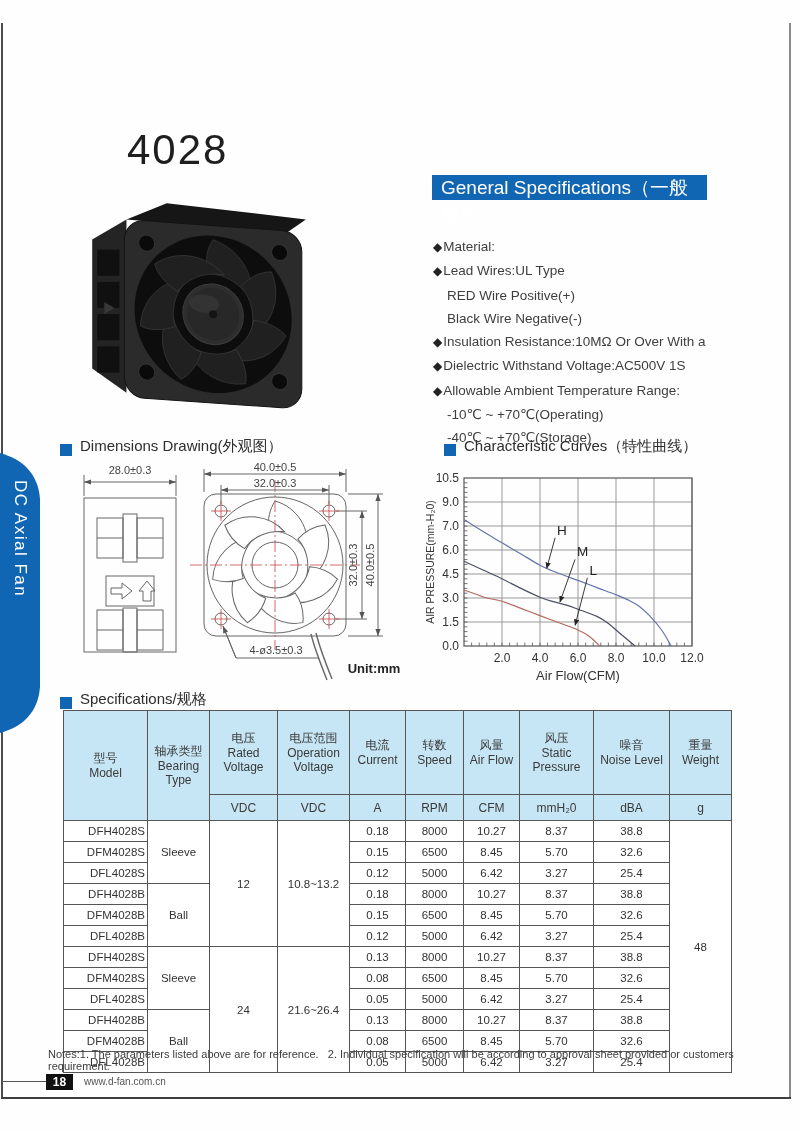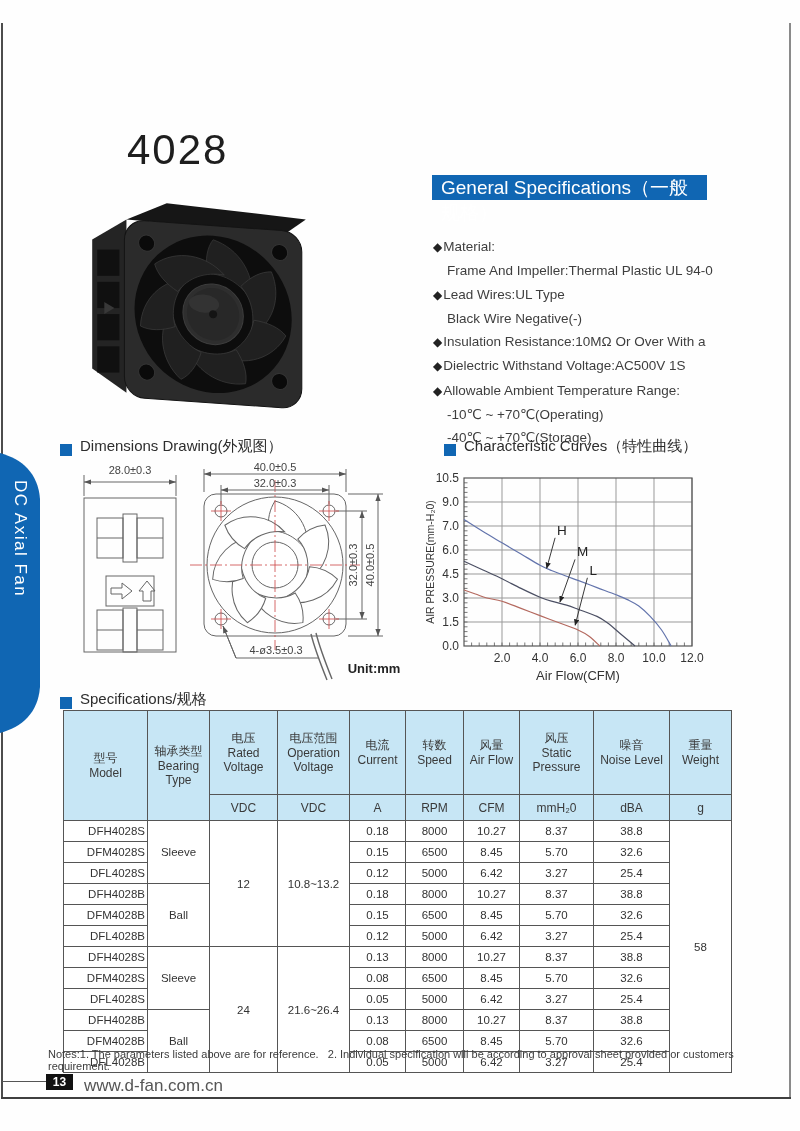--- a/index.html
+++ b/index.html
@@ -31,21 +31,21 @@
 
   
   .sec-title{position:absolute;display:flex;align-items:flex-end;font-size:15px;color:#2d2d2d;}
   .sec-sq{width:12px;height:12px;background:#1066b3;margin-right:8px;flex:none;}
 
   
   .notes{position:absolute;left:48px;top:1048px;width:720px;font-size:11px;color:#3c3c3c;white-space:pre-wrap;}
   .page-badge{position:absolute;left:46px;top:1074px;width:27px;height:16px;background:#111;color:#fff;
               font-size:12px;font-weight:bold;text-align:center;line-height:16px;}
   .footer-line{position:absolute;left:2px;top:1081px;width:44px;height:1px;background:#555;}
-  .website{position:absolute;left:84px;top:1076px;font-size:17px;color:#555;}
+  .website{position:absolute;left:84px;top:1076px;font-size:10px;color:#555;}
 
   
   .side-tab{position:absolute;left:0;top:447px;width:46px;height:292px;}
   .side-tab-label{position:absolute;left:10px;top:480px;height:230px;color:#fff;font-size:17px;
                   writing-mode:vertical-rl;letter-spacing:1.5px;}
 
   
   .spec-table{position:absolute;left:63px;top:710px;border-collapse:collapse;table-layout:fixed;}
   .spec-table th,.spec-table td{border:1px solid #555;text-align:center;overflow:hidden;}
   .spec-table thead th{background:#c7e6f5;font-weight:normal;font-size:12px;color:#3a3a3a;padding:20px 1px;}
@@ -100,22 +100,22 @@
         <circle cx="212" cy="58" r="8" fill="#0a0a0a" stroke="#343434"></circle>
         <circle cx="80" cy="186" r="8" fill="#0a0a0a" stroke="#343434"></circle>
         <circle cx="212" cy="186" r="8" fill="#0a0a0a" stroke="#343434"></circle>
       </g>
     </g>
   </svg>
 
   <div class="gs-titlebar">General Specifications（一般规格）</div>
   <div class="gs-list">
       <div><span class="diam">◆</span>Material:</div>
-      <div class="cont">Frame And Impeller:Thermal Plastic UL 94-0</div>
       <div><span class="diam">◆</span>Lead Wires:UL Type</div>
+      <div class="cont">RED Wire Positive(+)</div>
       <div class="cont">Black Wire Negative(-)</div>
       <div><span class="diam">◆</span>Insulation Resistance:10MΩ Or Over With a</div>
       <div><span class="diam">◆</span>Dielectric Withstand Voltage:AC500V 1S</div>
       <div><span class="diam">◆</span>Allowable Ambient Temperature Range:</div>
       <div class="cont">-10℃ ~ +70℃(Operating)</div>
       <div class="cont">-40℃ ~ +70℃(Storage)</div>
     </div>
 
   <div class="sec-title" style="left:60px;top:437px;">
     <span class="sec-sq"></span>
@@ -422,21 +422,21 @@
         <tr>
           <td class="model">DFH4028S</td>
           <td rowspan="3">Sleeve</td>
           <td rowspan="6">12</td>
           <td rowspan="6">10.8~13.2</td>
           <td>0.18</td>
           <td>8000</td>
           <td>10.27</td>
           <td>8.37</td>
           <td>38.8</td>
-          <td rowspan="12">58</td>
+          <td rowspan="12">48</td>
         </tr>
         <tr>
           <td class="model">DFM4028S</td>
           <td>0.15</td>
           <td>6500</td>
           <td>8.45</td>
           <td>5.70</td>
           <td>32.6</td>
         </tr>
         <tr>
@@ -522,21 +522,21 @@
           <td>5000</td>
           <td>6.42</td>
           <td>3.27</td>
           <td>25.4</td>
         </tr>
       </tbody>
   </table>
 
   <div class="notes">Notes:1. The parameters listed above are for reference.   2. Individual specification will be according to approval sheet provided or customers requirement.</div>
   <div class="footer-line"></div>
-  <div class="page-badge">13</div>
+  <div class="page-badge">18</div>
   <div class="website">www.d-fan.com.cn</div>
 
   <svg class="side-tab" viewBox="0 0 46 292">
     <path d="M0,6 C22,12 38,26 40,52 L40,240 C38,266 22,280 0,286 Z" fill="#1066b3"></path>
   </svg>
   <div class="side-tab-label">DC Axial Fan</div>
 
 </div>
 
 </body></html>

